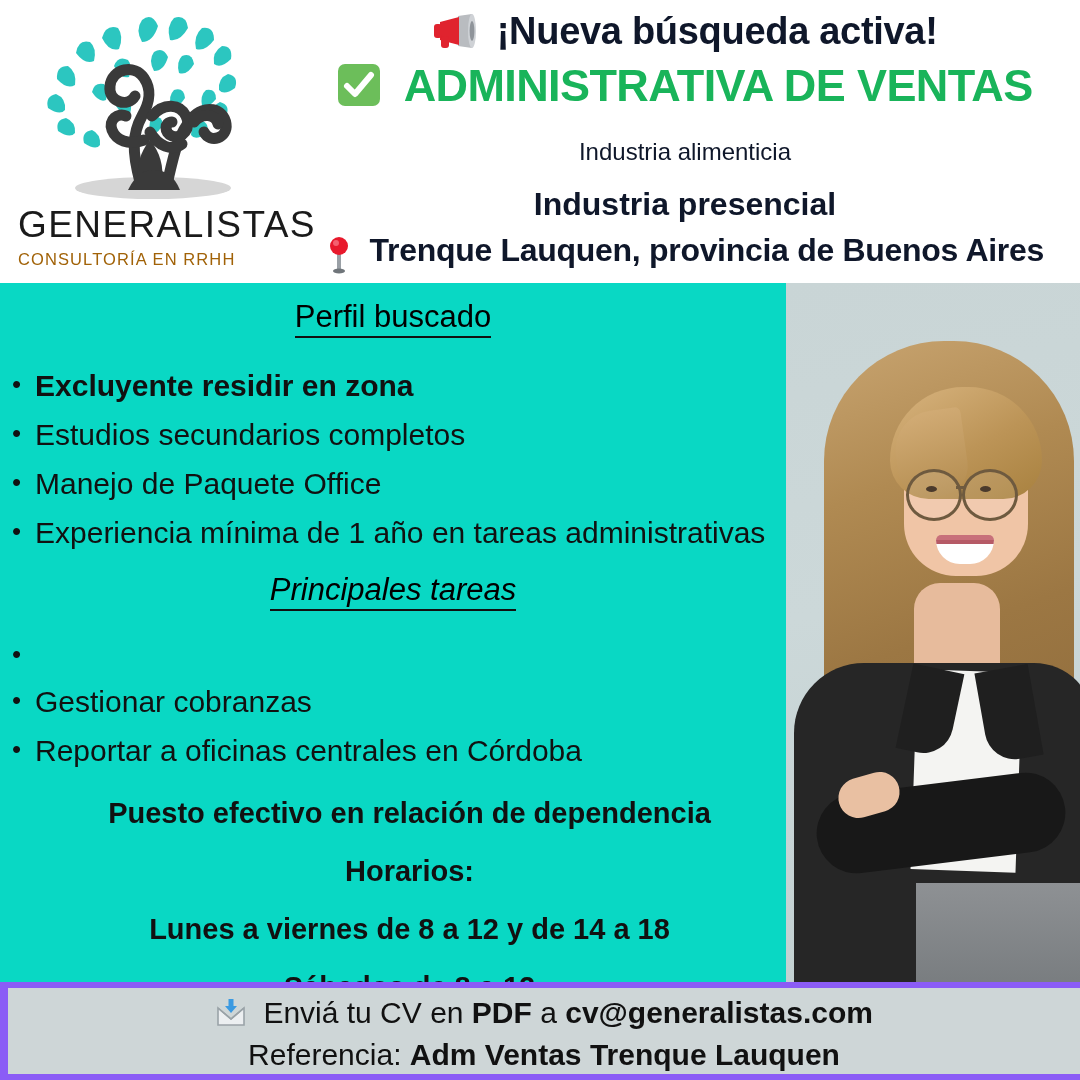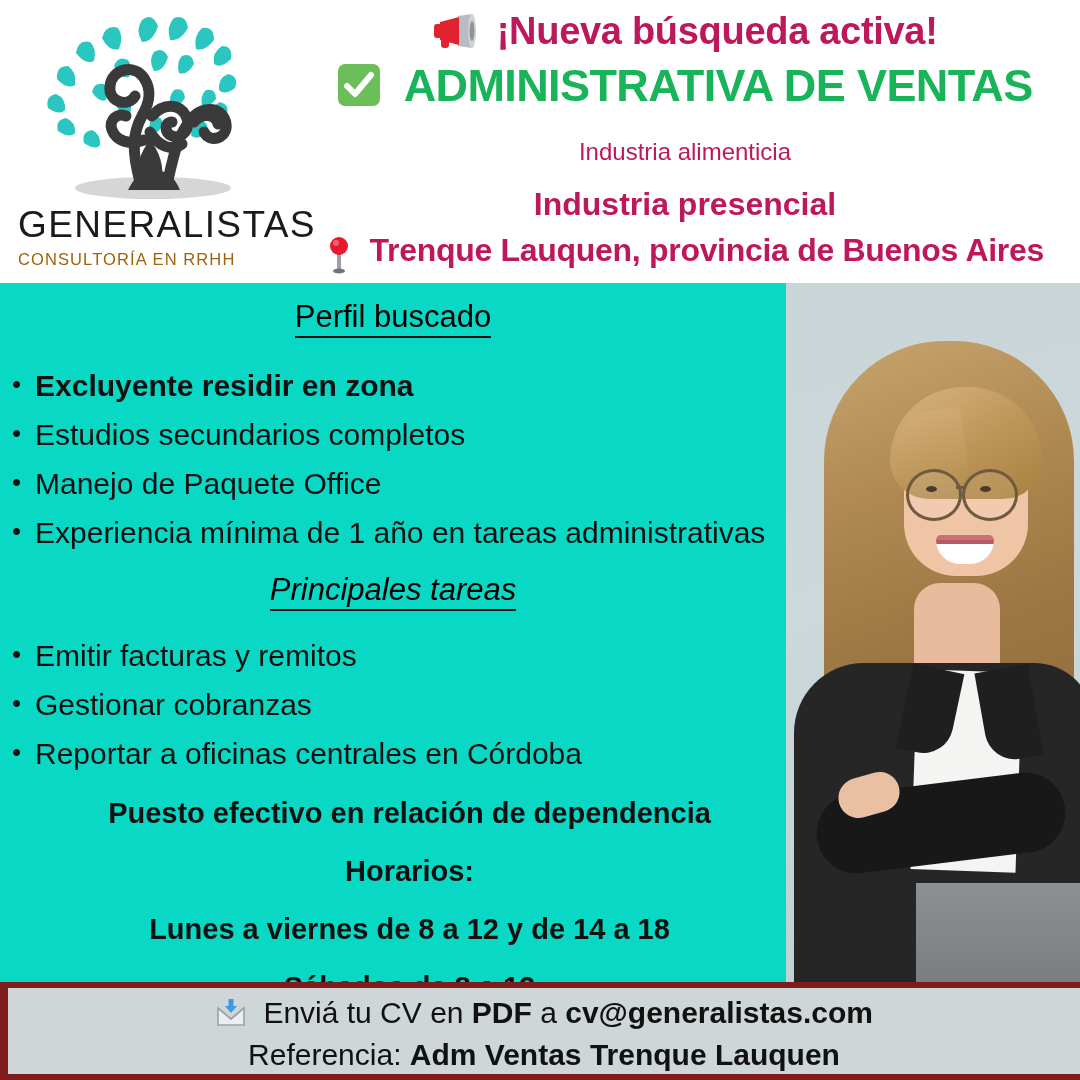--- a/index.html
+++ b/index.html
@@ -65,21 +65,21 @@
   
   .head-texts {
     position: absolute;
     left: 290px; top: 0;
     width: 790px; height: 283px;
   }
   .hline {
     position: absolute;
     width: 100%;
     text-align: center;
-    color: #be185d;
+    color: #0f172a;
     white-space: nowrap;
   }
   .hline-1 {
     top: 10px;
     font-size: 38px;
     font-weight: bold;
     letter-spacing: -0.3px;
   }
   .hline-2 {
     top: 60px;
@@ -337,21 +337,21 @@
     border-radius: 6px 6px 28px 28px;
     border-top: 5px solid #c8707a;
     box-shadow: 0 4px 0 0 #b65a66 inset;
   }
 
   
   .footer {
     position: absolute;
     left: 0; top: 982px;
     width: 1080px; height: 98px;
-    background: #7f1d1d;
+    background: #8b5cf6;
     box-sizing: border-box;
     padding: 6px 0 6px 8px;
   }
   .footer-inner {
     width: 100%; height: 100%;
     background: #ced6d7;
     position: relative;
   }
   .fline {
     position: absolute;
@@ -483,21 +483,20 @@
       </div>
     </div>
 
     <div class="section-title st-tareas">
       <span>Principales tareas</span>
     </div>
 
     <div class="bullets bl-tareas">
       <div class="bullet">
         <span class="dot">•</span>
-        <span class="txt">Emitir facturas y remitos</span>
       </div>
       <div class="bullet">
         <span class="dot">•</span>
         <span class="txt">Gestionar cobranzas</span>
       </div>
       <div class="bullet">
         <span class="dot">•</span>
         <span class="txt">Reportar a oficinas centrales en Córdoba</span>
       </div>
     </div>

